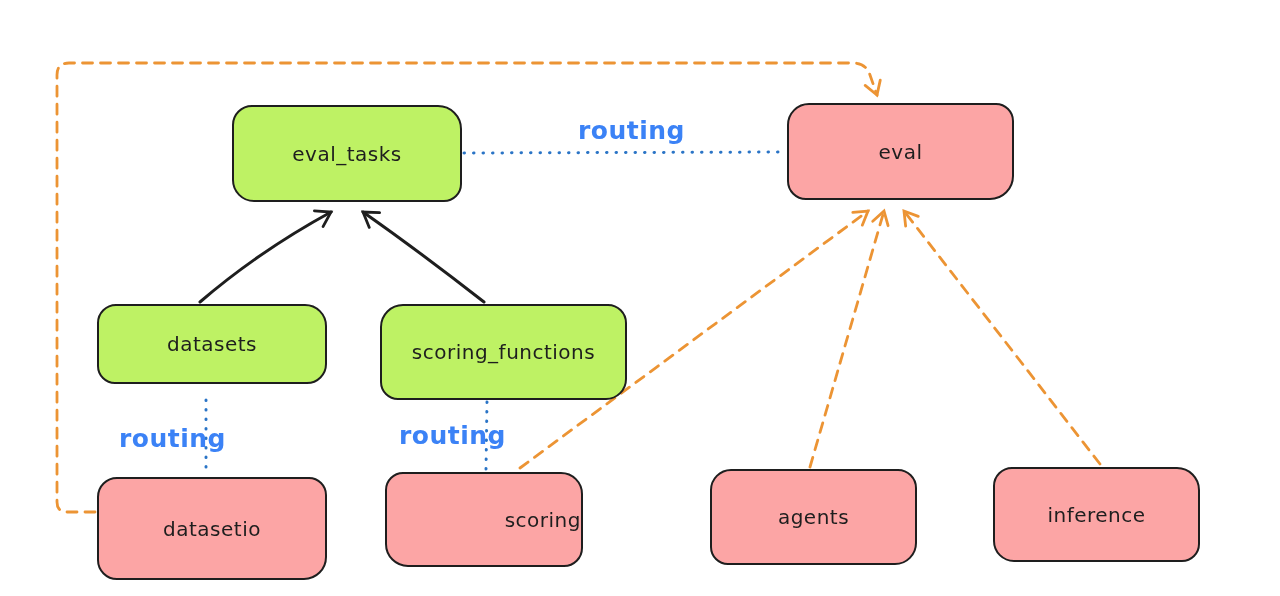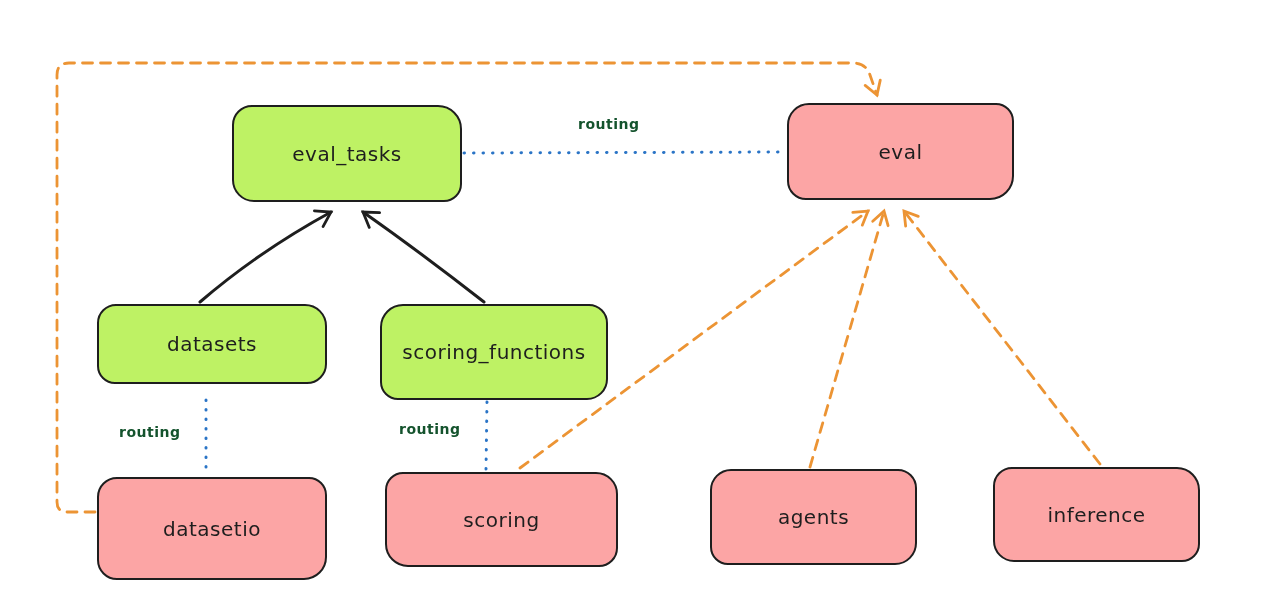--- a/index.html
+++ b/index.html
@@ -32,30 +32,30 @@
     letter-spacing: 0.5px;
     box-sizing: border-box;
   }
   .node.blue  { background: #bef264; }
   .node.green { background: #fca5a5; }
 
   
   #n-eval_tasks        { left: 232px; top: 105px; width: 230px; height:  97px; border-radius: 20px 24px 18px 22px; }
   #n-eval              { left: 787px; top: 103px; width: 227px; height:  97px; border-radius: 22px 18px 24px 19px; }
   #n-datasets          { left:  97px; top: 304px; width: 230px; height:  80px; border-radius: 19px 22px 20px 18px; }
-  #n-scoring_functions { left: 380px; top: 304px; width: 228px; height:  96px; border-radius: 23px 19px 21px 18px; }
+  #n-scoring_functions { left: 380px; top: 304px; width: 247px; height:  96px; border-radius: 23px 19px 21px 18px; }
   #n-datasetio         { left:  97px; top: 477px; width: 230px; height:  103px; border-radius: 20px 18px 23px 20px; }
-  #n-scoring           { left: 385px; top: 472px; width: 233px; height:  95px; border-radius: 18px 22px 19px 23px; }
+  #n-scoring           { left: 385px; top: 472px; width: 198px; height:  95px; border-radius: 18px 22px 19px 23px; justify-content: flex-end; }
   #n-agents            { left: 710px; top: 469px; width: 207px; height:  96px; border-radius: 21px 19px 22px 18px; }
   #n-inference         { left: 993px; top: 467px; width: 207px; height:  95px; border-radius: 19px 23px 18px 21px; }
 
   .edge-label {
     position: absolute;
-    color: #14532d;
-    font-size: 14px;
+    color: #3b82f6;
+    font-size: 25px;
     font-weight: 600;
     letter-spacing: 0.5px;
     white-space: nowrap;
   }
   #lbl-routing-top      { left: 578px; top: 116px; }
   #lbl-routing-datasets { left: 119px; top: 424px; }
   #lbl-routing-scoring  { left: 399px; top: 421px; }
 </style>
 </head>
 <body>

